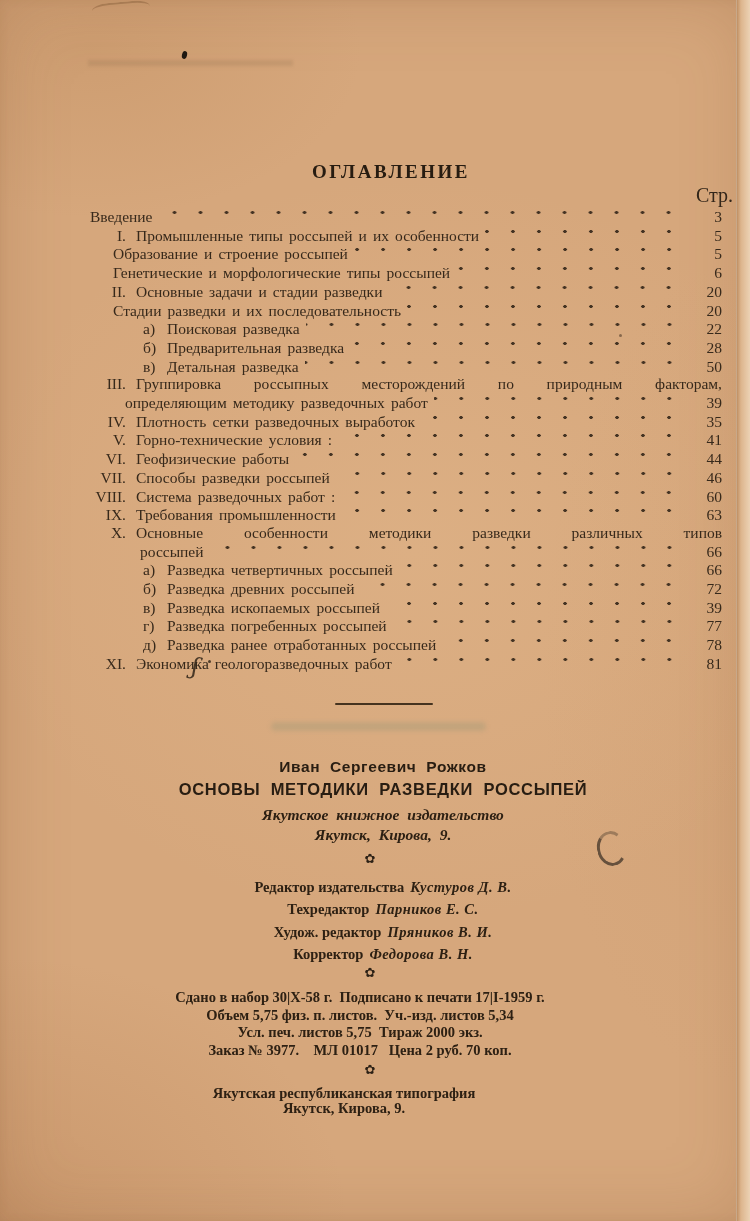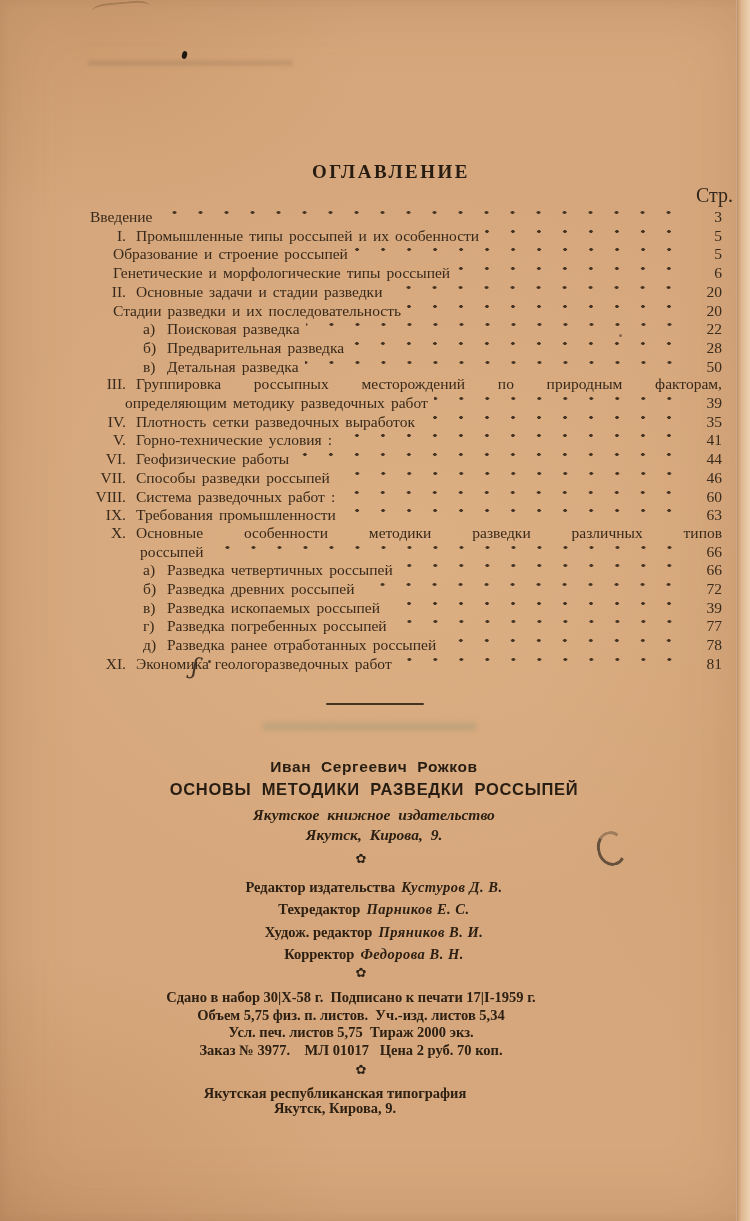--- a/index.html
+++ b/index.html
@@ -32,21 +32,21 @@
   .trow.alpha .tnum{width:14px;padding:0;margin-left:53px;text-align:left;}
   .trow.alpha .ttext{padding-left:10px;}
   .ttext{flex:none;white-space:nowrap;}
   .trow.fill .ttext{flex:1;white-space:normal;text-align:justify;text-align-last:justify;}
   .tlead{flex:1;height:15px;align-self:baseline;margin-left:6px;
     background-image:radial-gradient(circle, rgba(52,38,25,.9) 1.5px, rgba(52,38,25,0) 1.9px);
     background-size:26px 15px;background-repeat:repeat-x;background-position:right 6px bottom 2px;}
   .tpage{flex:none;width:34px;text-align:right;}
   .bp,.bt{font-weight:normal;}
   
-  .colophon{position:absolute;top:703px;left:0;width:678px;text-align:center;color:#2d2013;}
+  .colophon{position:absolute;top:703px;left:0;width:678px;text-align:center;color:#2d2013;padding-left:9px;}
   .rule{width:98px;height:2px;background:#45331f;border-radius:1px;margin:0 auto;transform:translateX(36px);}
   .smudge{width:215px;height:9px;margin:17px auto 0;transform:translateX(30px);
     background:rgba(150,148,115,.32);filter:blur(2px);border-radius:5px;}
   .author{margin-top:27px;transform:translateX(35px);
     font:bold 15.5px/18px "Liberation Sans",sans-serif;letter-spacing:.6px;word-spacing:5px;color:#281d12;}
   .book-title{margin-top:4px;transform:translateX(35px);
     font:bold 16.5px/19px "Liberation Sans",sans-serif;letter-spacing:.7px;word-spacing:5px;color:#281d12;}
   .pub{font:bold italic 15.5px/18px "Liberation Serif",serif;word-spacing:4px;transform:translateX(35px);}
   .pub.first{margin-top:7px;}
   .pub.second{margin-top:2px;}

